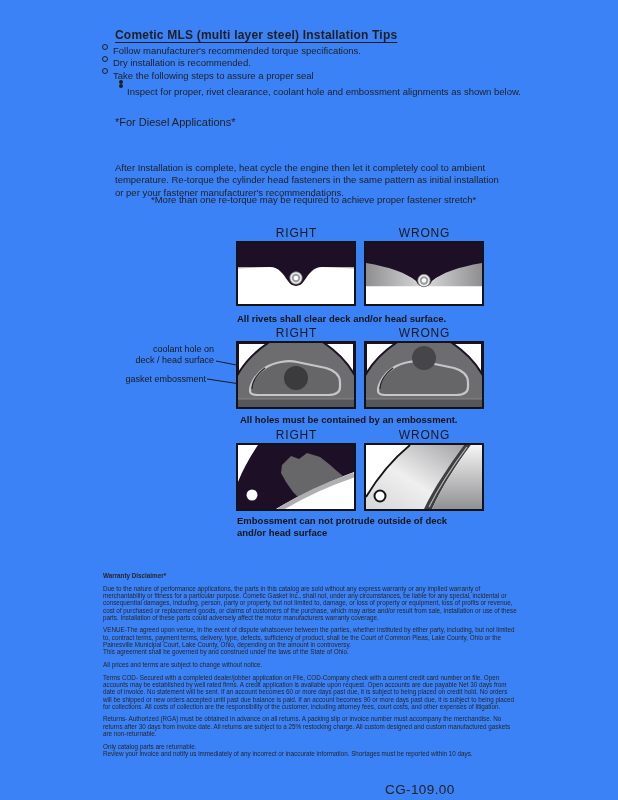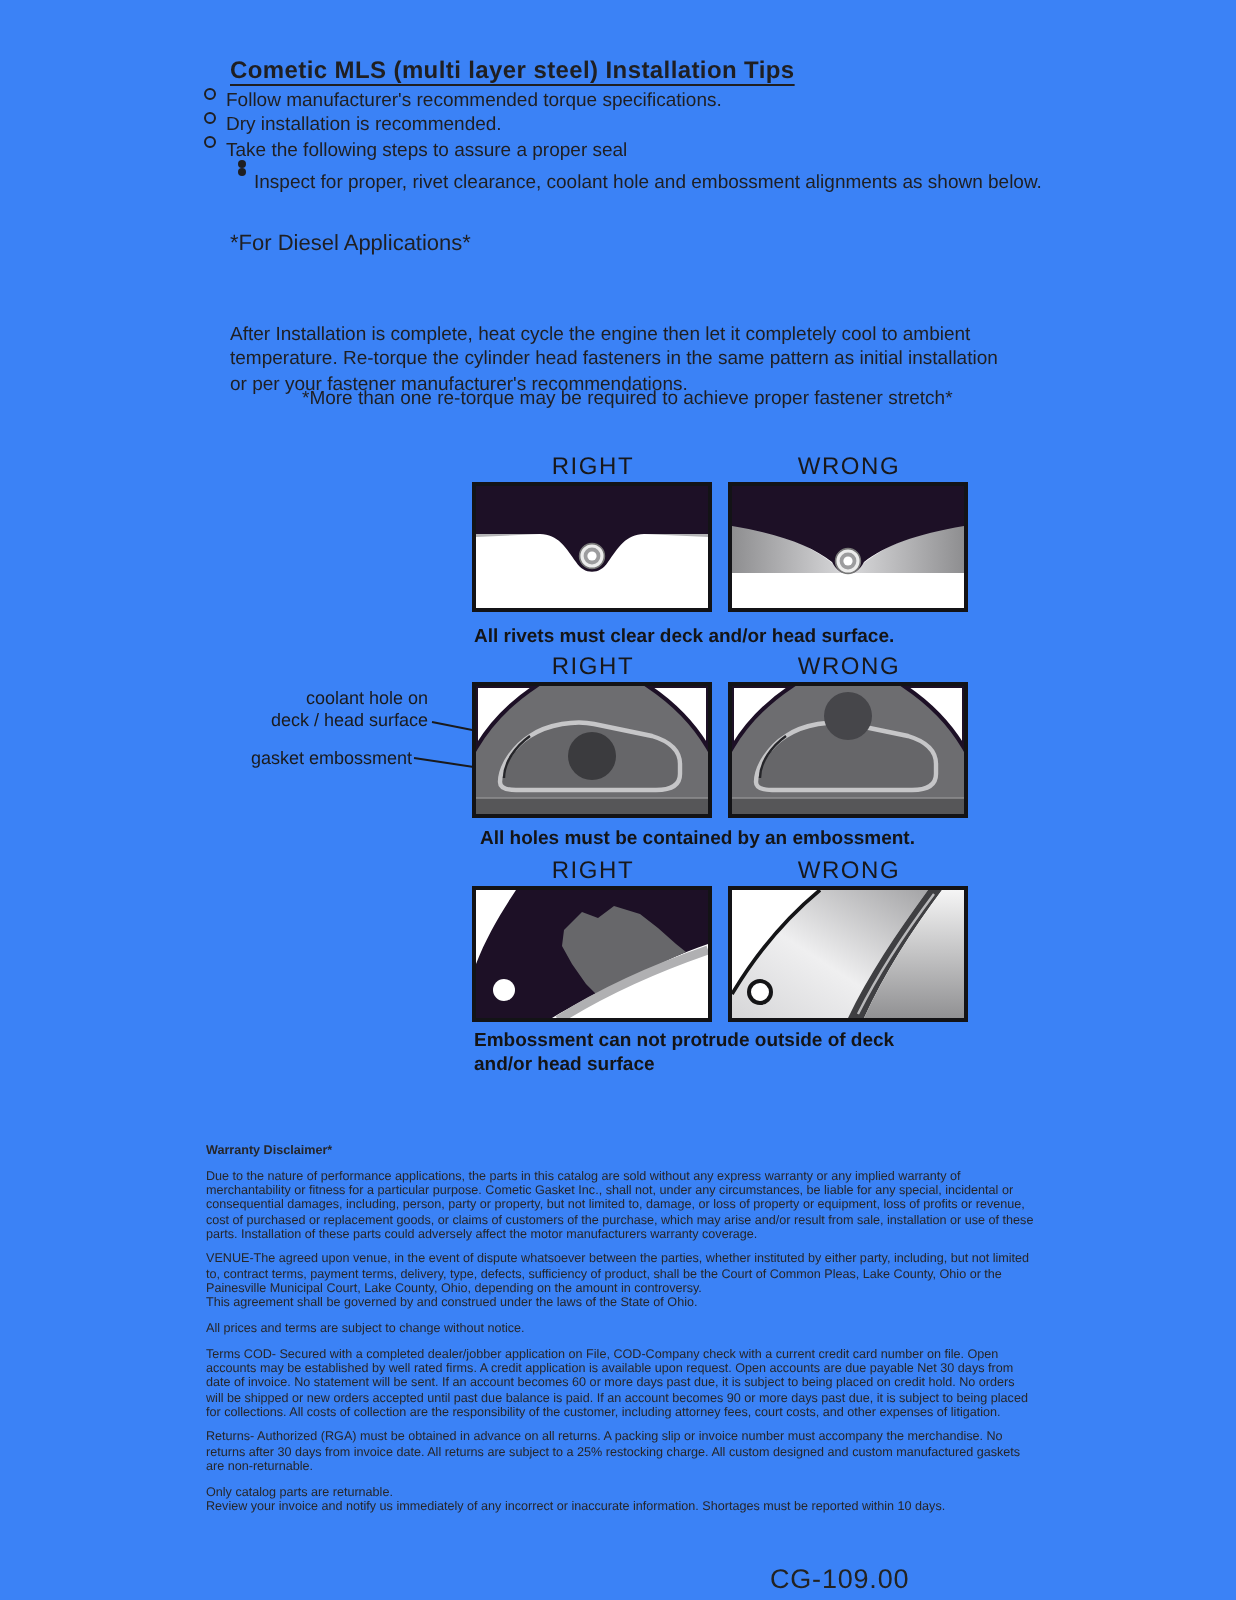--- a/index.html
+++ b/index.html
@@ -111,21 +111,21 @@
       <rect x="0" y="0" width="116" height="61" fill="#ffffff"></rect>
       <path d="M0,18 C22,22 40,30 52,40 L55,43.5 L0,43.5 Z" fill="url(#w1g)"></path>
       <path d="M116,18 C94,22 76,30 64,40 L61,43.5 L116,43.5 Z" fill="url(#w2g)"></path>
       <path d="M0,0 H116 V20 C92,24 76,30 66,38 C62,46 54,46 50,38 C40,30 24,24 0,20 Z" fill="#1d1026"></path>
       <rect x="0" y="43.5" width="116" height="17.5" fill="#ffffff"></rect>
       <circle cx="58" cy="37.5" r="6.2" fill="#ececec" stroke="#777" stroke-width="0.8"></circle>
       <circle cx="58" cy="37.5" r="4.2" fill="#9c9c9e"></circle>
       <circle cx="58" cy="37.5" r="2.3" fill="#ffffff"></circle>
     </svg>
   </div>
-  <div class="abs dcaption" style="left:237px;top:313px;">All rivets must clear deck and/or head surface.</div>
+  <div class="abs dcaption" style="left:237px;top:313px;">All rivets shall clear deck and/or head surface.</div>
 
   <div class="abs dlabel" style="left:236px;top:326px;">RIGHT</div>
   <div class="abs dlabel" style="left:364px;top:326px;">WRONG</div>
 
   <div class="abs callout" style="left:100px;top:344px;width:114px;">coolant hole on
 deck / head surface</div>
   <div class="abs callout" style="left:100px;top:374px;width:106px;">gasket embossment</div>
 
   <svg class="abs" style="left:195px;top:355px;" width="112" height="42">
     <line x1="21" y1="6" x2="102" y2="22" stroke="#1a1a1c" stroke-width="1"></line>

